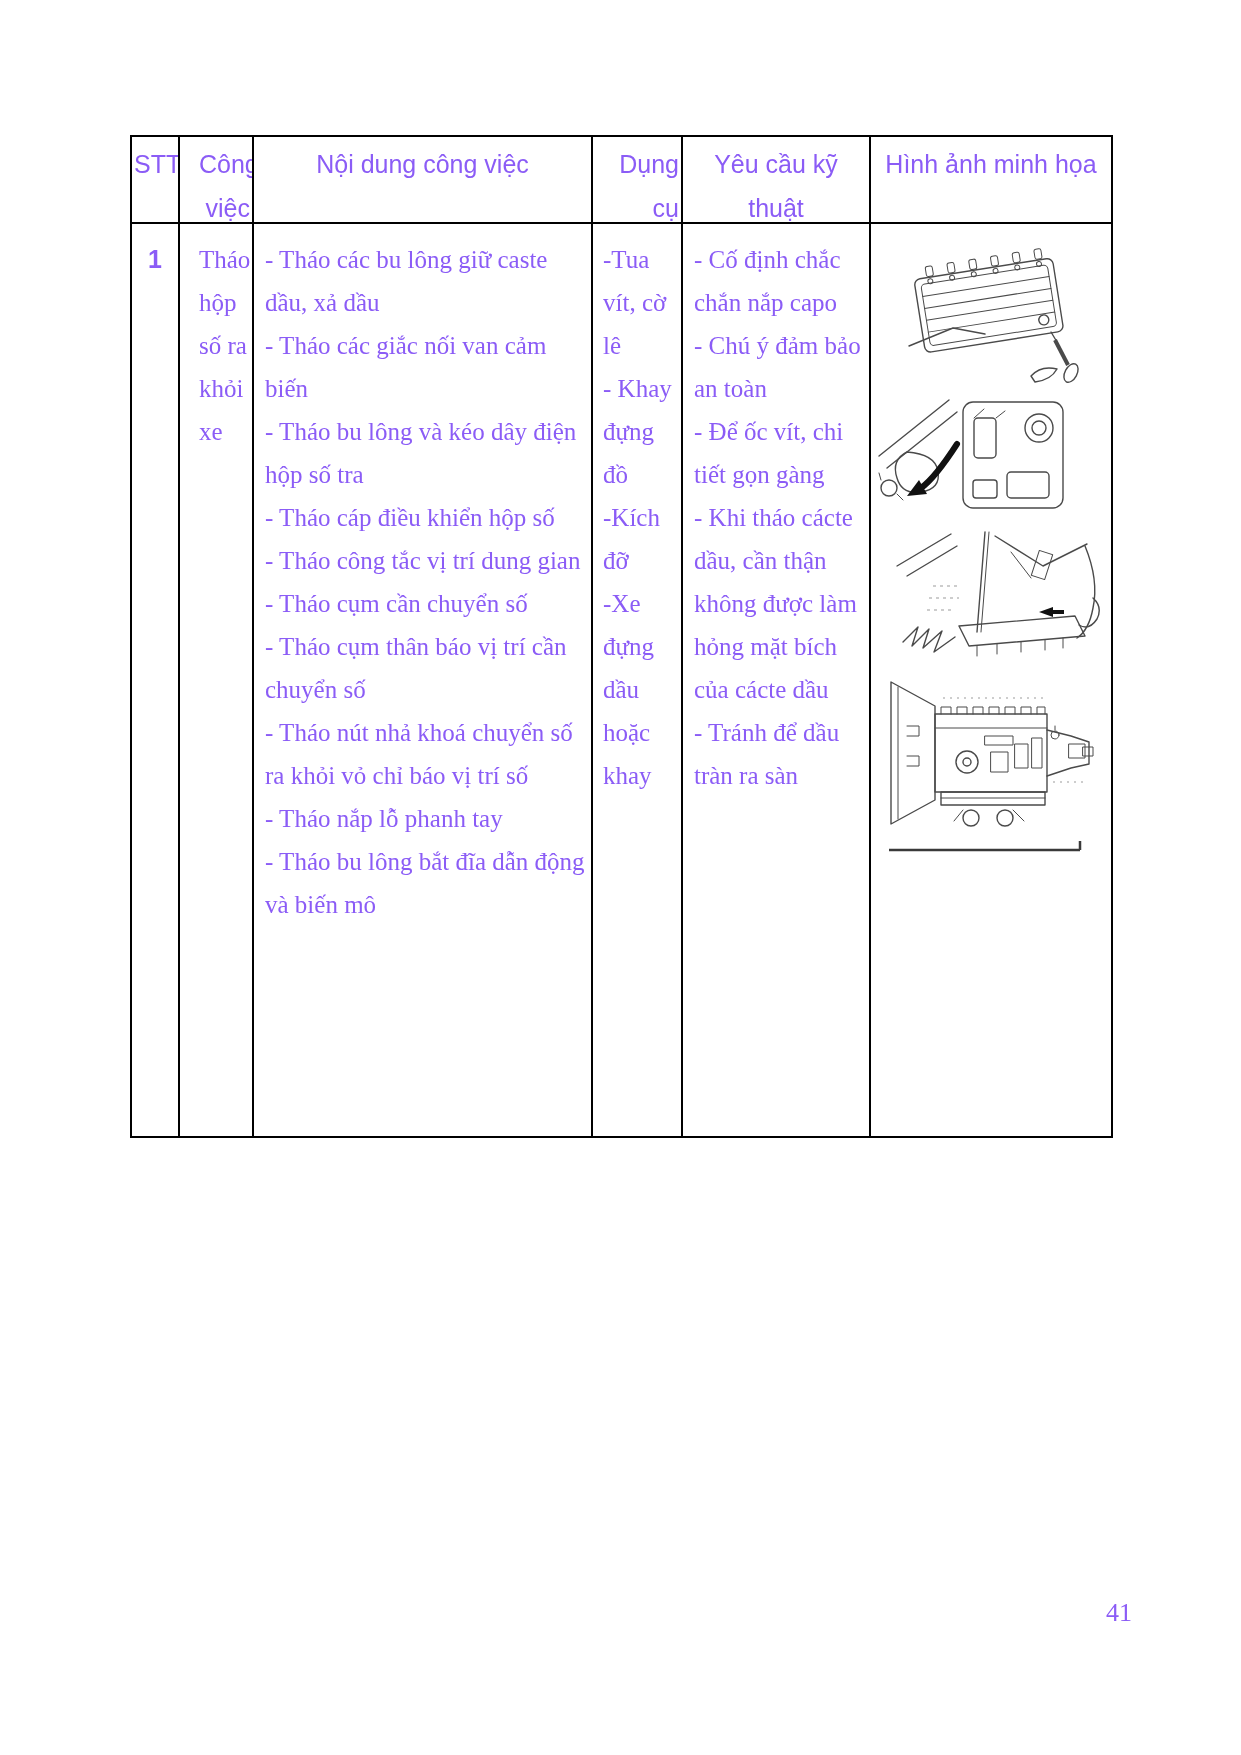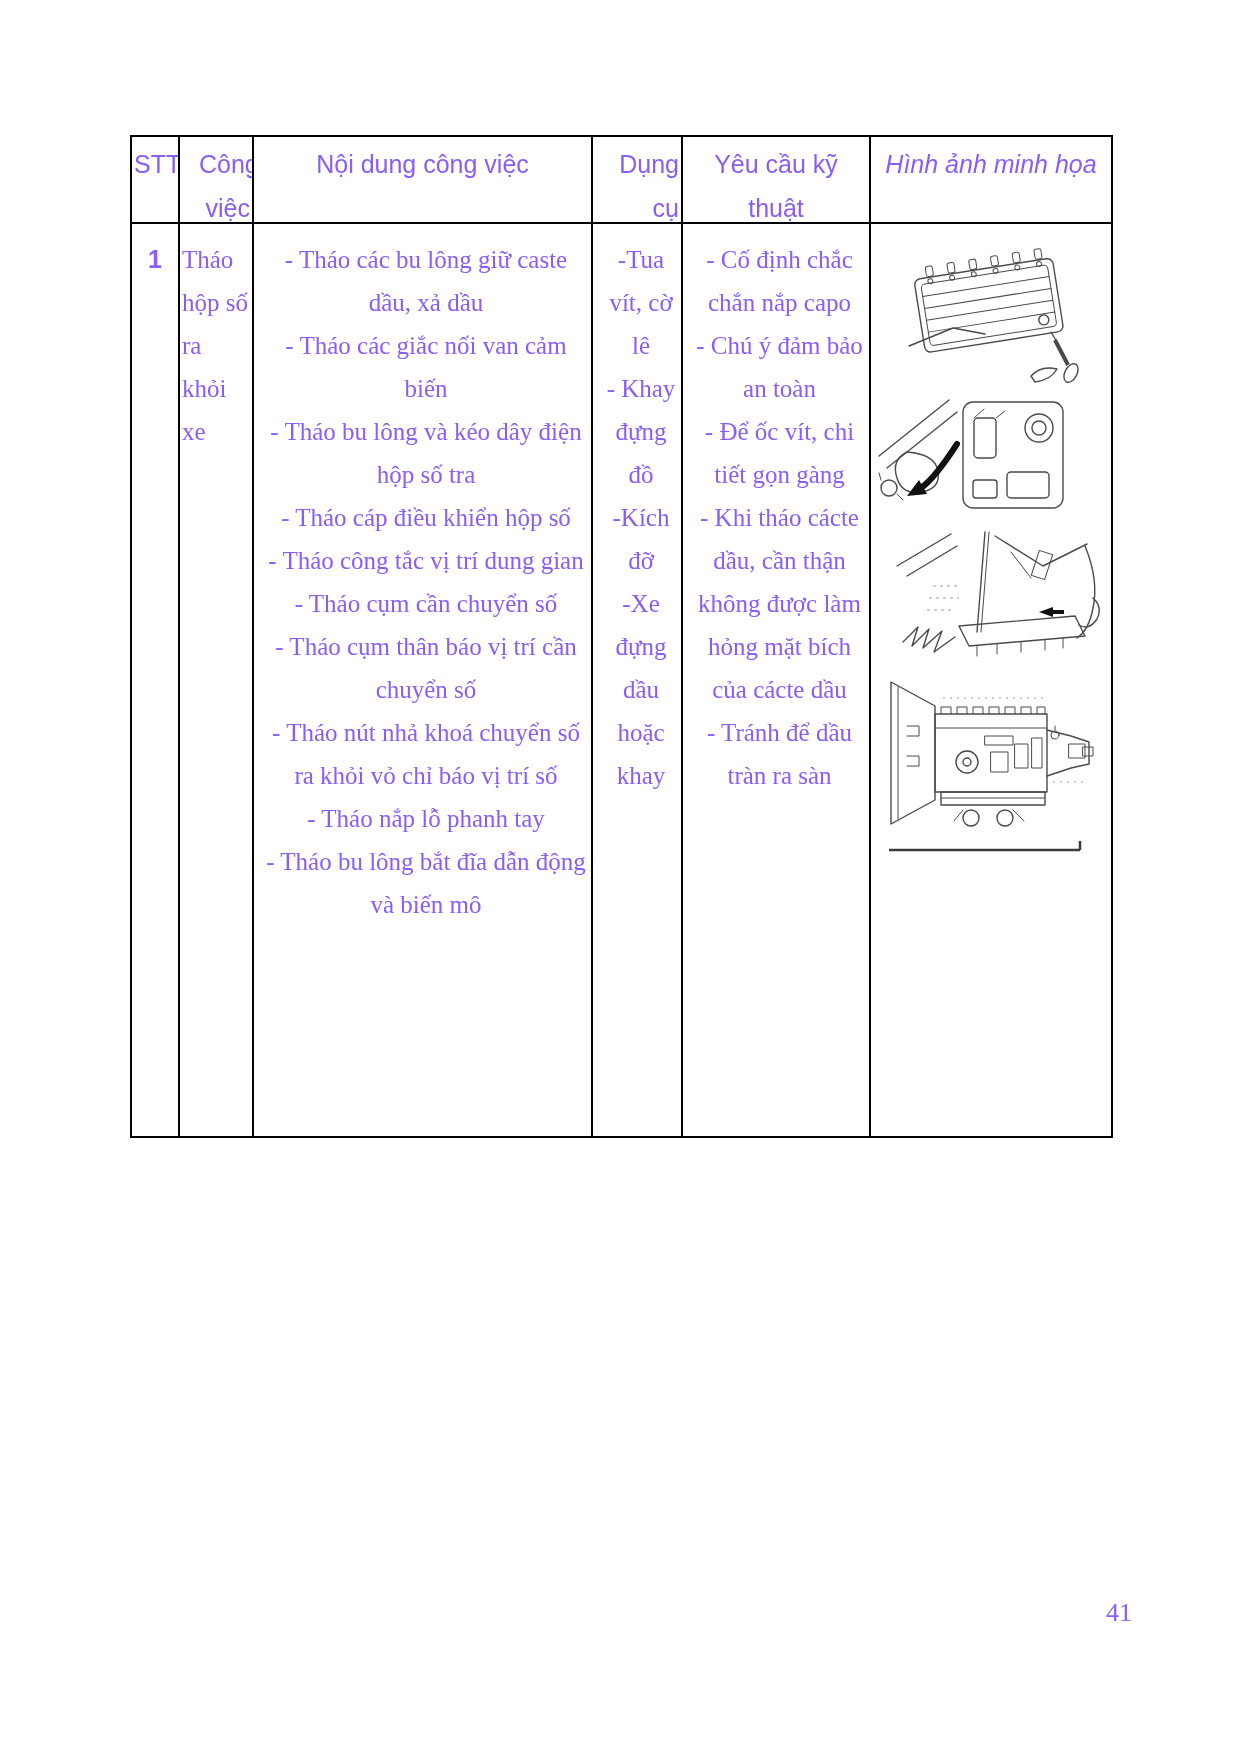--- a/index.html
+++ b/index.html
@@ -18,34 +18,34 @@
     display:grid;
     grid-template-columns:48px 74px 339px 90px 188px 1fr;
     grid-template-rows:87px 1fr;
     box-sizing:border-box;
   }
   .cell{
     border-right:2px solid #000;
     box-sizing:border-box;
     overflow:hidden;
   }
-  .cell.last{border-right:none;font-style:italic;}
+  .cell.last{border-right:none;}
   .th{
     border-bottom:2px solid #000;
     font-family:"Liberation Sans","DejaVu Sans",sans-serif;
     font-size:25px;line-height:44px;
     padding:5px 2px 0 2px;
     text-align:center;
   }
   .th.left{text-align:right;padding-left:19px;}
   .td{
     font-size:25px;line-height:43px;
     padding:14px 4px 0 11px;
   }
-  .td p{margin:0;text-align:center;}
+  .td p{margin:0;}
   .td-stt{
     font-family:"Liberation Sans","DejaVu Sans",sans-serif;
     font-weight:bold;text-align:center;
     padding-left:0;padding-right:0;
   }
   .td-images{
     padding:22px 0 0 0;
     display:flex;flex-direction:column;gap:8px;
   }
   .drawing{display:block;}
@@ -83,21 +83,21 @@
       <span>Yêu cầu kỹ thuật</span>
     </div>
     <div class="cell th last">
       <span>Hình ảnh minh họa</span>
     </div>
 
     <div class="cell td td-stt">
       <span>1</span>
     </div>
 
-    <div class="cell td" style="padding-left:2px;padding-right:2px;">
+    <div class="cell td" style="padding-left:19px;padding-right:2px;">
       <span>Tháo hộp số ra khỏi xe</span>
     </div>
 
     <div class="cell td">
         <p>- Tháo các bu lông giữ caste dầu, xả dầu</p>
         <p>- Tháo các giắc nối van cảm biến</p>
         <p>- Tháo bu lông và kéo dây điện hộp số tra</p>
         <p>- Tháo cáp điều khiển hộp số</p>
         <p>- Tháo công tắc vị trí dung gian</p>
         <p>- Tháo cụm cần chuyển số</p>

